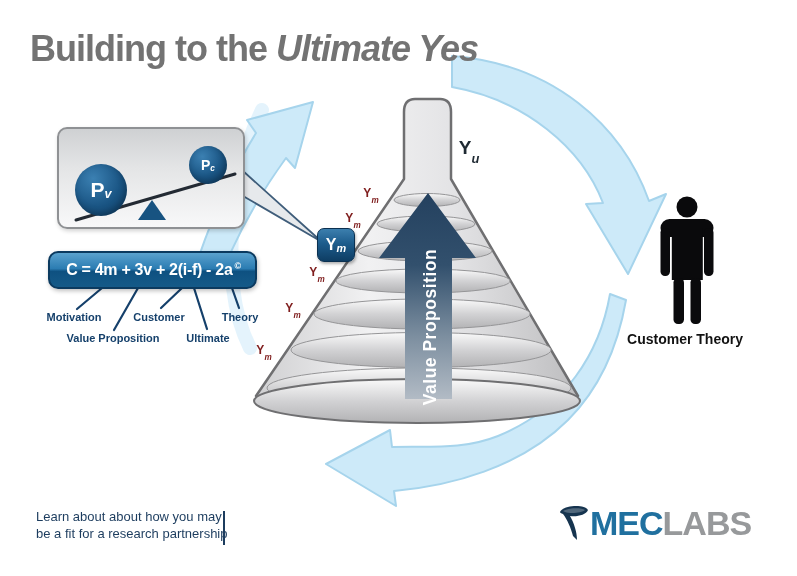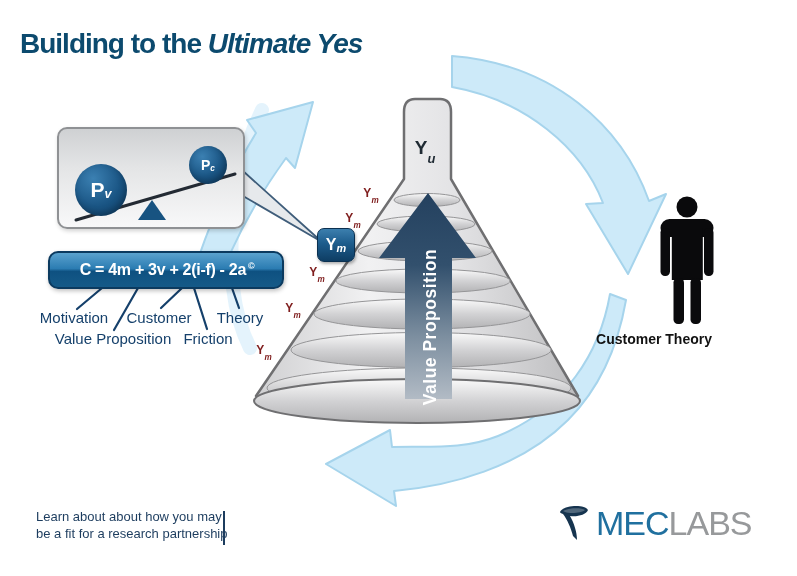--- a/index.html
+++ b/index.html
@@ -3,22 +3,22 @@
 <meta charset="utf-8">
 <style>
   html,body{margin:0;padding:0;}
   body{
     width:797px;height:576px;position:relative;overflow:hidden;
     background:#ffffff;font-family:"Liberation Sans", sans-serif;
   }
   .abs{position:absolute;}
   
   #title{
-    left:20px;top:28px;font-size:28px;font-weight:bold;letter-spacing:-1px;
-    color:#0c4a6e;white-space:nowrap;
+    left:30px;top:28px;font-size:36px;font-weight:bold;letter-spacing:-1px;
+    color:#737373;white-space:nowrap;
   }
   #title em{font-style:italic;}
   
   #bg-arrows{left:0;top:0;z-index:1;}
   #funnel-layer{left:0;top:0;z-index:2;}
   #overlay-lines{left:0;top:0;z-index:3;}
   .z3{z-index:3;} .z4{z-index:4;} .z5{z-index:5;}
   
   #seesaw-panel{
     left:57px;top:127px;width:184px;height:98px;border:2px solid #8f9194;
@@ -29,60 +29,60 @@
     position:absolute;border-radius:50%;color:#fff;display:flex;
     align-items:center;justify-content:center;font-weight:bold;
     background:radial-gradient(circle at 35% 28%,#3b80b2 0%,#1a5584 55%,#0e3f68 100%);
     box-shadow:inset -2px -3px 6px rgba(0,0,0,.25);
   }
   #ball-pv{left:16px;top:35px;width:52px;height:52px;font-size:21px;}
   #ball-pc{left:130px;top:17px;width:38px;height:38px;font-size:14px;}
   .ball sub{font-style:italic;font-size:.6em;position:relative;top:.35em;}
   
   #formula-pill{
-    left:48px;top:251px;width:236px;height:38px;border:2px solid #0b3a5f;border-radius:10px;
+    left:48px;top:251px;width:209px;height:38px;border:2px solid #0b3a5f;border-radius:10px;
     background:linear-gradient(180deg,#5aa2ce 0%,#2b7cb2 46%,#0e5181 54%,#155a88 100%);
     color:#ffffff;font-weight:bold;font-size:16px;letter-spacing:-0.3px;
     display:flex;align-items:center;justify-content:center;box-sizing:border-box;
     box-shadow:1px 2px 4px rgba(0,0,0,.25);white-space:nowrap;
   }
   #formula-pill sup{font-size:9px;position:relative;top:-4px;left:2px;}
   .term{
-    position:absolute;transform:translate(-50%,-50%);font-size:15px;font-weight:normal;
+    position:absolute;transform:translate(-50%,-50%);font-size:11px;font-weight:bold;
     color:#15406b;white-space:nowrap;
   }
   
   .ylabel{
     position:absolute;transform:translate(-50%,-50%);font-weight:bold;
     color:#7f1d1d;font-size:12px;white-space:nowrap;
   }
   .ylabel sub{font-style:italic;font-weight:bold;font-size:.68em;position:relative;top:.3em;}
-  #label-yu{font-size:19px;color:#1f2a33;}
+  #label-yu{font-size:19px;color:#1f2a33;margin-left:44px;}
   #ym-box{
     left:317px;top:228px;width:38px;height:34px;border:1.5px solid #0b3050;border-radius:7px;
     background:linear-gradient(180deg,#3c7fae 0%,#1d5c8c 45%,#0e3d63 100%);
     color:#fff;font-weight:bold;font-size:16px;display:flex;align-items:center;justify-content:center;
     box-shadow:1px 2px 3px rgba(0,0,0,.3);box-sizing:border-box;
   }
   #ym-box sub{font-style:italic;font-size:.68em;position:relative;top:.3em;}
   
   #customer-label{
-    left:654px;top:339px;transform:translate(-50%,-50%);font-size:14px;font-weight:bold;
+    left:685px;top:339px;transform:translate(-50%,-50%);font-size:14px;font-weight:bold;
     color:#121212;white-space:nowrap;
   }
   
   #footer-blurb{
     left:36px;top:508px;font-size:13px;line-height:17px;color:#1c3c5e;white-space:nowrap;
   }
   #footer-divider{left:223px;top:511px;width:2px;height:34px;background:#1c3c5e;}
   #footer-contact{
     left:233px;top:520px;font-size:14.5px;font-weight:bold;color:#1c3c5e;white-space:nowrap;
   }
   #logo{left:558px;top:503px;display:flex;align-items:flex-start;}
-  #logo-word{font-size:34px;font-weight:400;letter-spacing:-1px;margin-left:6px;line-height:40px;}
+  #logo-word{font-size:34px;font-weight:700;letter-spacing:-1px;margin-left:0;line-height:40px;}
   #logo-word .blue{color:#20709f;}
   #logo-word .gray{color:#97999b;}
 </style>
 </head>
 <body>
 
 <svg id="bg-arrows" class="abs" width="797" height="576" viewBox="0 0 797 576">
 
   <path d="M262,110 C237,160 227,222 233,288 C236,313 242,332 250,348" fill="none" stroke="#cdeaf9" stroke-width="14" stroke-linecap="round" opacity="0.55"></path>
   <path d="M256,122 C238,168 232,224 238,284" fill="none" stroke="#e4f3fb" stroke-width="5" stroke-linecap="round" opacity="0.8"></path>
@@ -171,21 +171,21 @@
   </div>
 </div>
 
 <div id="formula-pill" class="abs z4">
   <span>C = 4m + 3v + 2(i-f) - 2a</span>
     <sup>©</sup>
 </div>
 <div class="term abs z4" style="left:74px;top:317px">Motivation</div>
 <div class="term abs z4" style="left:113px;top:338px">Value Proposition</div>
 <div class="term abs z4" style="left:159px;top:317px">Customer</div>
-<div class="term abs z4" style="left:208px;top:338px">Friction</div>
+<div class="term abs z4" style="left:208px;top:338px">Ultimate</div>
 <div class="term abs z4" style="left:240px;top:317px">Theory</div>
 
 <div class="ylabel z3" id="label-yu" style="left:425px;top:149px"><span>Y</span><sub>u</sub></div>
 
 <div class="ylabel z3" style="left:371px;top:194px"><span>Y</span><sub>m</sub></div>
 <div class="ylabel z3" style="left:353px;top:219px"><span>Y</span><sub>m</sub></div>
 <div id="ym-box" class="abs z3">
     <span>Y</span>
     <sub>m</sub>
   </div>

